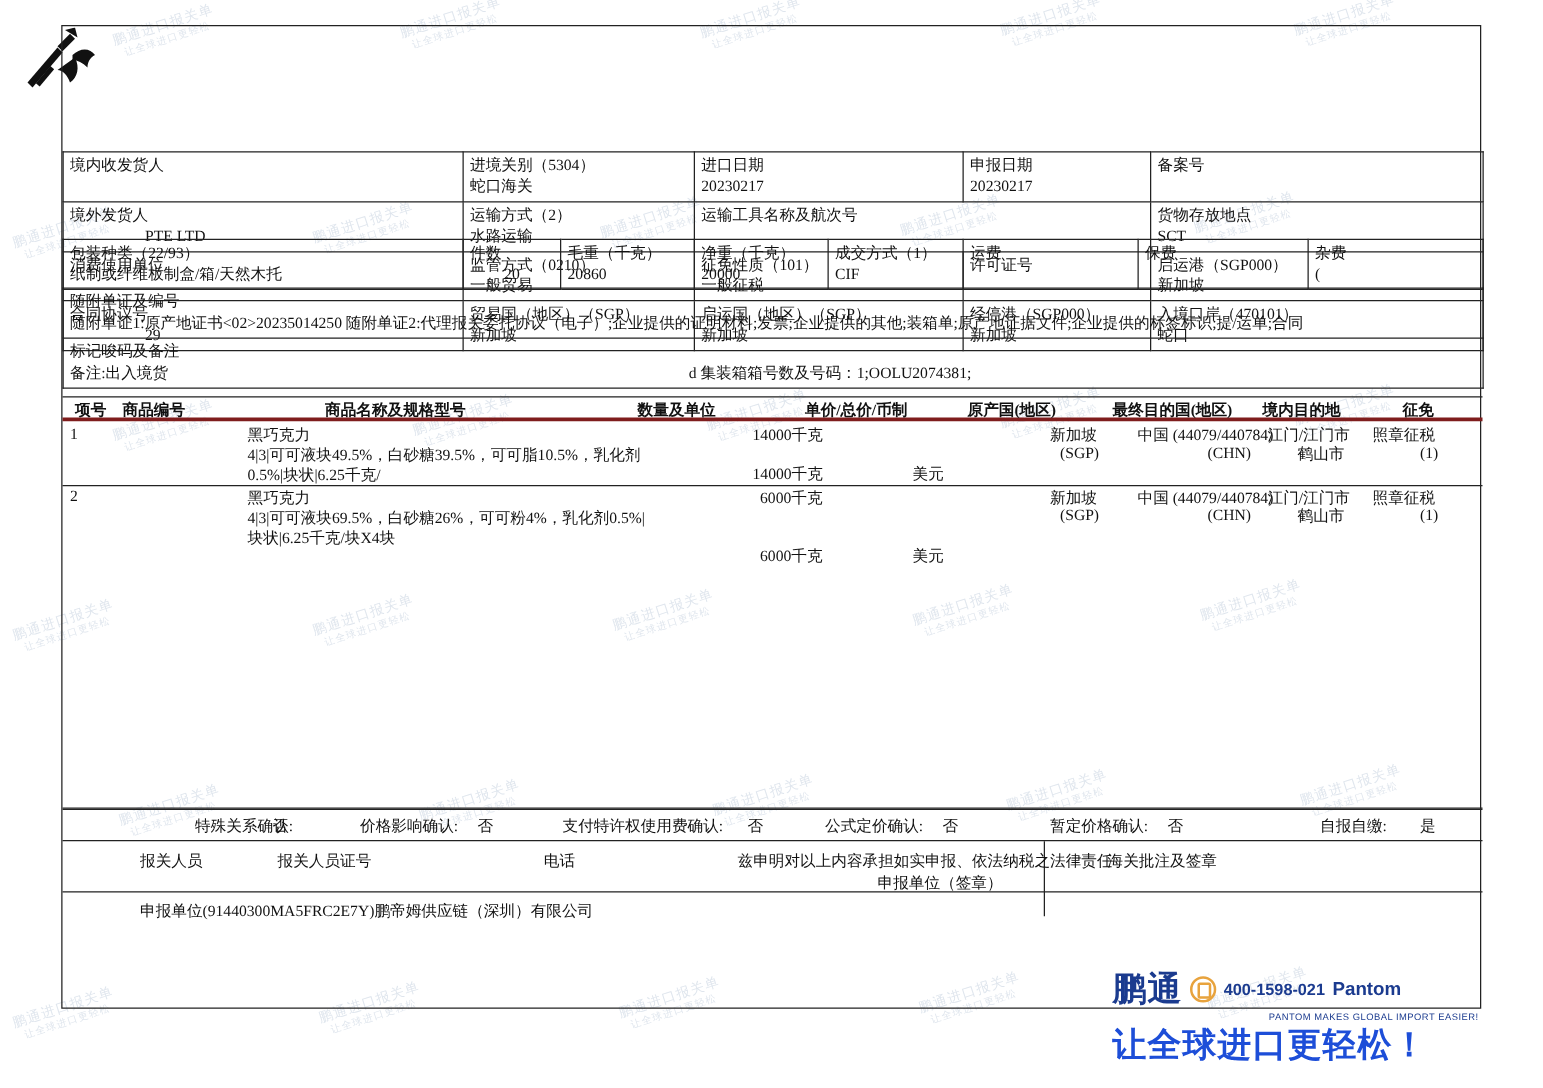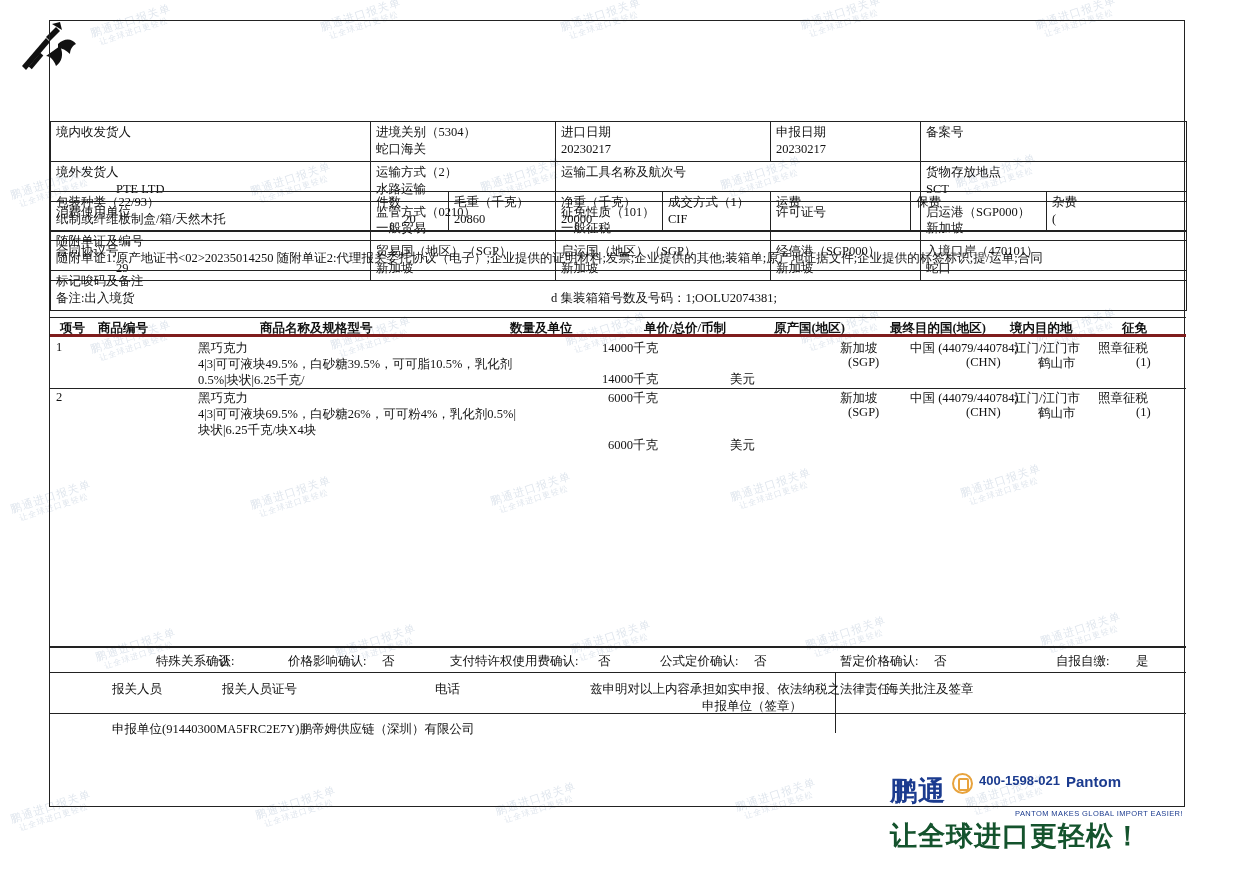--- a/index.html
+++ b/index.html
@@ -90,26 +90,26 @@
 
   
   .confirm{position:absolute;left:0;top:626px;width:1136px;height:26px;border-top:1px solid #222;border-bottom:1px solid #222;box-sizing:border-box;font-size:12.5px;}
   .confirm span{position:absolute;top:5px;white-space:nowrap;}
 
   .footer{position:absolute;left:0;top:652px;width:1136px;height:135px;font-size:12.5px;}
   .footer .vline{position:absolute;top:0;bottom:0;border-left:1px solid #222;}
   .footer .hline{position:absolute;left:0;width:1136px;border-top:1px solid #222;}
   .footer span{position:absolute;white-space:nowrap;}
   .bwrap{position:absolute;right:14px;bottom:16px;z-index:30;width:330px;text-align:left;}
-  .bwrap .row1{display:flex;align-items:flex-start;gap:6px;}
+  .bwrap .row1{display:flex;align-items:center;gap:6px;}
   .bwrap .cn1{font-size:27px;font-weight:bold;color:#1b3b8f;font-family:"Liberation Sans", sans-serif;letter-spacing:1px;}
   .bwrap .tel{font-size:13px;font-weight:bold;color:#1b3b8f;font-family:"Liberation Sans", sans-serif;}
   .bwrap .pan{font-size:15px;font-weight:bold;color:#1b3b8f;font-family:"Liberation Sans", sans-serif;}
   .bwrap .eng{font-size:7.5px;color:#1b3b8f;font-family:"Liberation Sans", sans-serif;letter-spacing:.4px;margin-left:88px;text-align:center;}
-  .bwrap .cn2{font-size:27px;font-weight:bold;color:#14532d;font-family:"Liberation Sans", sans-serif;letter-spacing:1px;}
+  .bwrap .cn2{font-size:27px;font-weight:bold;color:#1d4ed8;font-family:"Liberation Sans", sans-serif;letter-spacing:1px;}
   .phoneicon{display:inline-block;width:17px;height:17px;border:2px solid #e8a33d;border-radius:50%;position:relative;}
   .phoneicon:before{content:"";position:absolute;left:4px;top:3px;width:7px;height:9px;border:2px solid #e8a33d;border-radius:2px;}
 </style>
 </head>
 <body>
 
 <div class="page">
 
   <div class="wm-layer">
     <div class="wm" style="left:90px;top:14px;">

